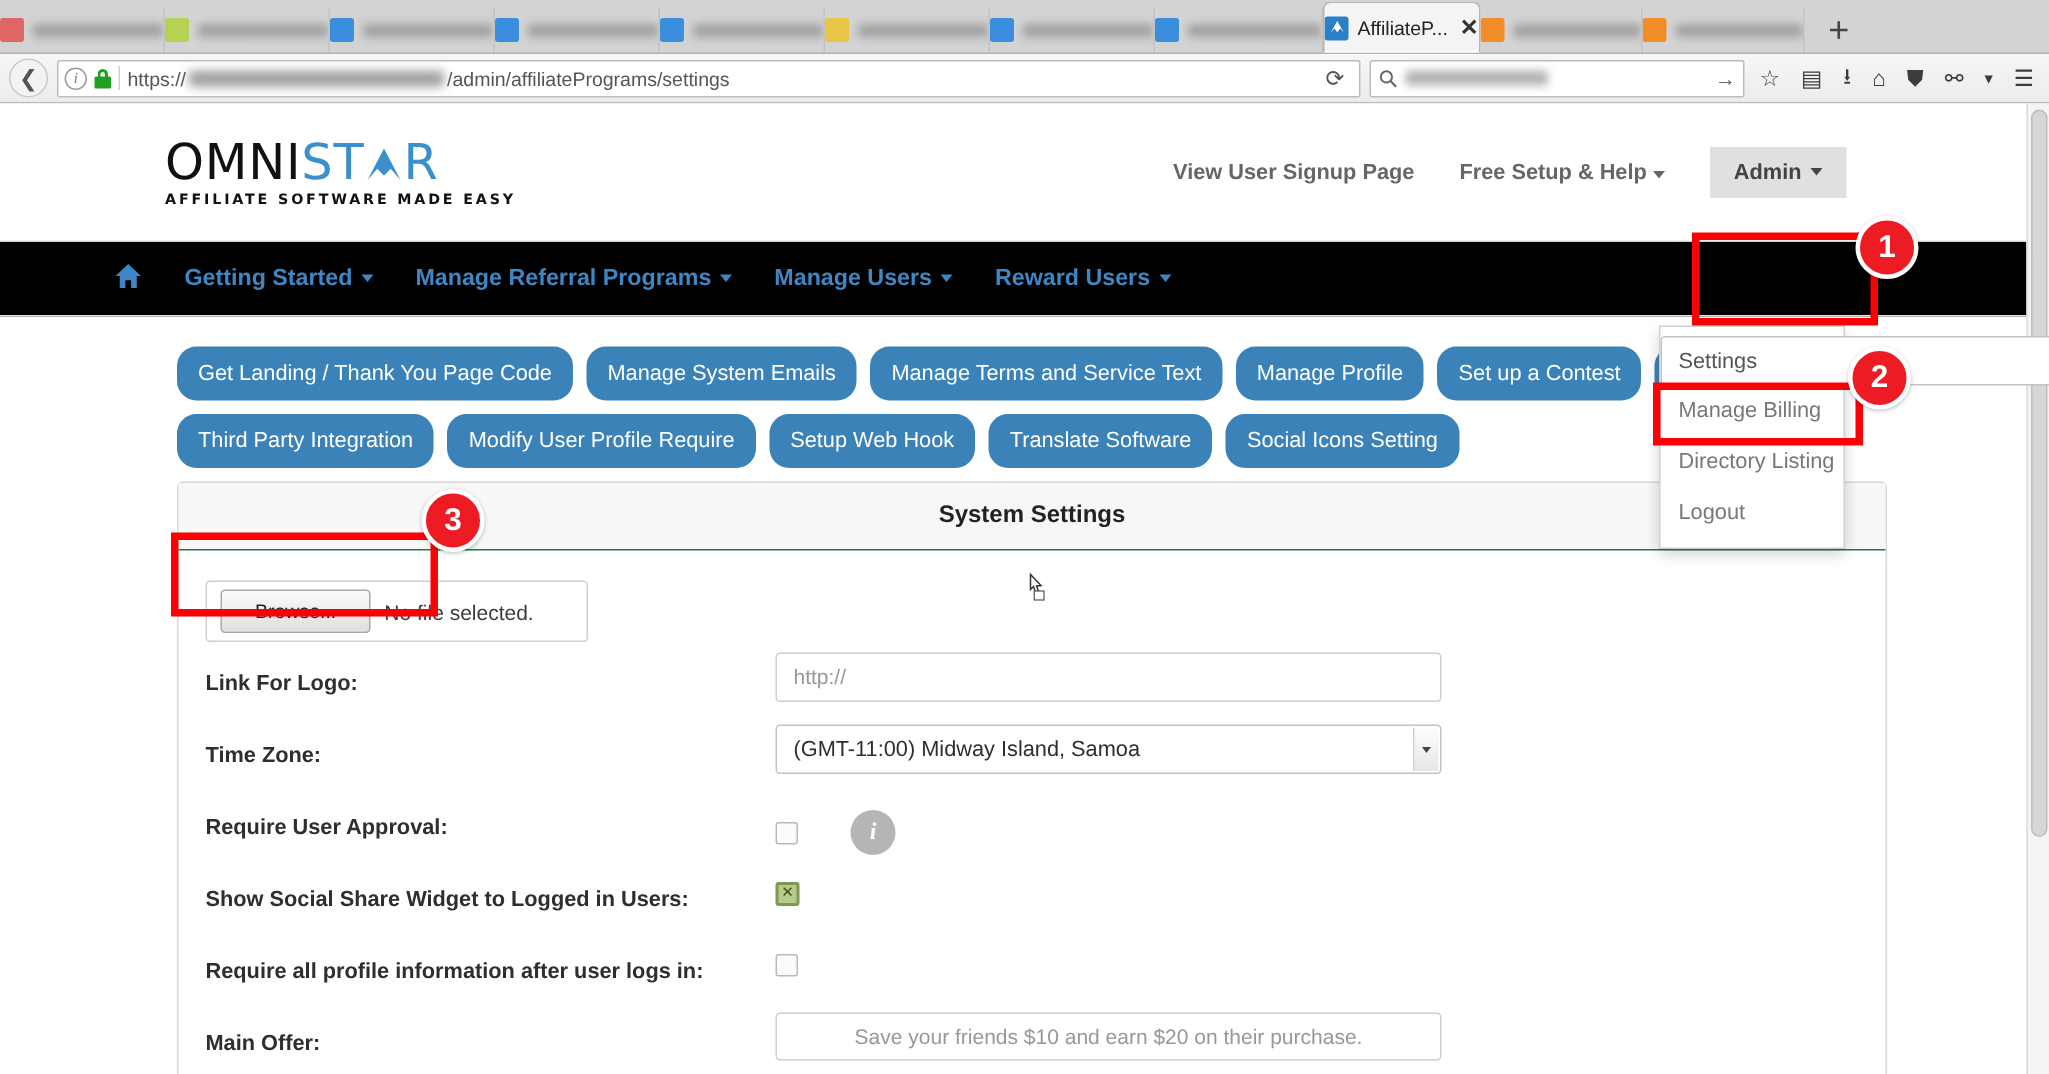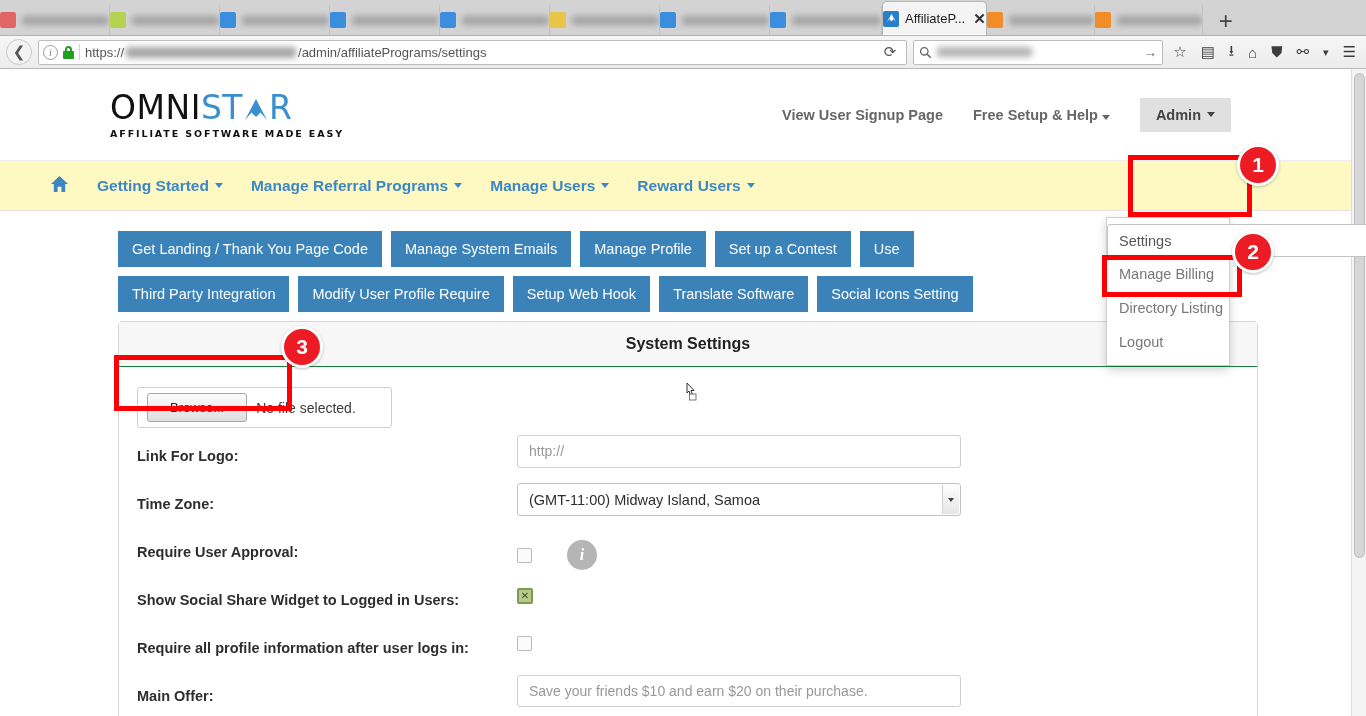--- a/index.html
+++ b/index.html
@@ -128,32 +128,32 @@
   .dropdown {
     position: absolute; left: 1106px; top: 148px; width: 124px;
     background: #fff; border: 1px solid #cfcfcf; box-shadow: 0 4px 9px rgba(0,0,0,.18);
     z-index: 40; padding: 6px 0;
   }
   .dd-item { padding: 9px 12px; font-size: 14.5px; color: #777; white-space: nowrap; }
   .dd-item.sel { color: #555; }
 
   
   .mainnav {
-    height: 50px; background: #fef9c3; border-bottom: 1px solid #e4e2e4;
-    display: flex; align-items: center; padding-left: 50px; gap: 28px;
+    height: 50px; background: #000000; border-bottom: 1px solid #e4e2e4;
+    display: flex; align-items: center; padding-left: 76px; gap: 28px;
   }
   .nav-home { color: #3e87c4; font-size: 19px; line-height: 1; }
   .nav-item { color: #3e87c4; font-size: 15.5px; font-weight: bold; display: flex; align-items: center; gap: 6px; white-space: nowrap; }
 
   
   .btnrows { padding: 20px 0 0 118px; }
   .btnrow { display: flex; gap: 9px; margin-bottom: 9px; }
   .btn-blue {
     background: #3b82b8; color: #fff; font-size: 14.5px;
-    padding: 10px 14px; border-radius: 0; white-space: nowrap; line-height: 16px;
+    padding: 10px 14px; border-radius: 13px; white-space: nowrap; line-height: 16px;
   }
 
   
   .panel {
     margin-left: 118px; width: 1140px; background: #fff;
     border: 1px solid #d6d6d6; border-radius: 4px;
   }
   .panel-head {
     background: #f7f7f7; border-bottom: 1px solid #15803d;
     padding: 13px 18px; font-size: 16px; font-weight: bold; color: #222; text-align: center;
@@ -174,21 +174,21 @@
     background: linear-gradient(#fbfbfb, #dedede); border: 1px solid #a8a8a8;
     border-radius: 3px; font-size: 13px; color: #222; padding: 6px 22px;
   }
   .nofile { font-size: 14px; color: #3b3b3b; }
 
   .inp {
     width: 444px; height: 33px; border: 1px solid #cfcfcf; border-radius: 3px;
     background: #fff; font-size: 14px; color: #989898; padding: 0 11px;
     font-family: "Liberation Sans", sans-serif; line-height: 31px;
   }
-  .inp.tall { height: 32px; }
+  .inp.tall { height: 32px; text-align: center; }
   .sel {
     width: 444px; height: 33px; border: 1px solid #c3c3c3; border-radius: 3px;
     background: #fff; font-size: 14.5px; color: #2e2e2e; padding: 0 11px;
     display: flex; align-items: center; position: relative;
   }
   .sel .arrowbox {
     position: absolute; right: 1px; top: 1px; bottom: 1px; width: 17px;
     background: linear-gradient(#fdfdfd, #e6e6e6); border-left: 1px solid #d2d2d2;
     display: flex; align-items: center; justify-content: center;
   }
@@ -374,20 +374,21 @@
         <span class="nav-item">
           <span>Reward Users</span>
           <i class="caret"></i>
         </span>
       </div>
 
       <div class="btnrows">
         <div class="btnrow">
           <span class="btn-blue">Get Landing / Thank You Page Code</span>
           <span class="btn-blue">Manage System Emails</span>
+          <span class="btn-blue">Manage Terms and Service Text</span>
           <span class="btn-blue">Manage Profile</span>
           <span class="btn-blue">Set up a Contest</span>
           <span class="btn-blue">Use</span>
         </div>
         <div class="btnrow">
           <span class="btn-blue">Third Party Integration</span>
           <span class="btn-blue">Modify User Profile Require</span>
           <span class="btn-blue">Setup Web Hook</span>
           <span class="btn-blue">Translate Software</span>
           <span class="btn-blue">Social Icons Setting</span>

